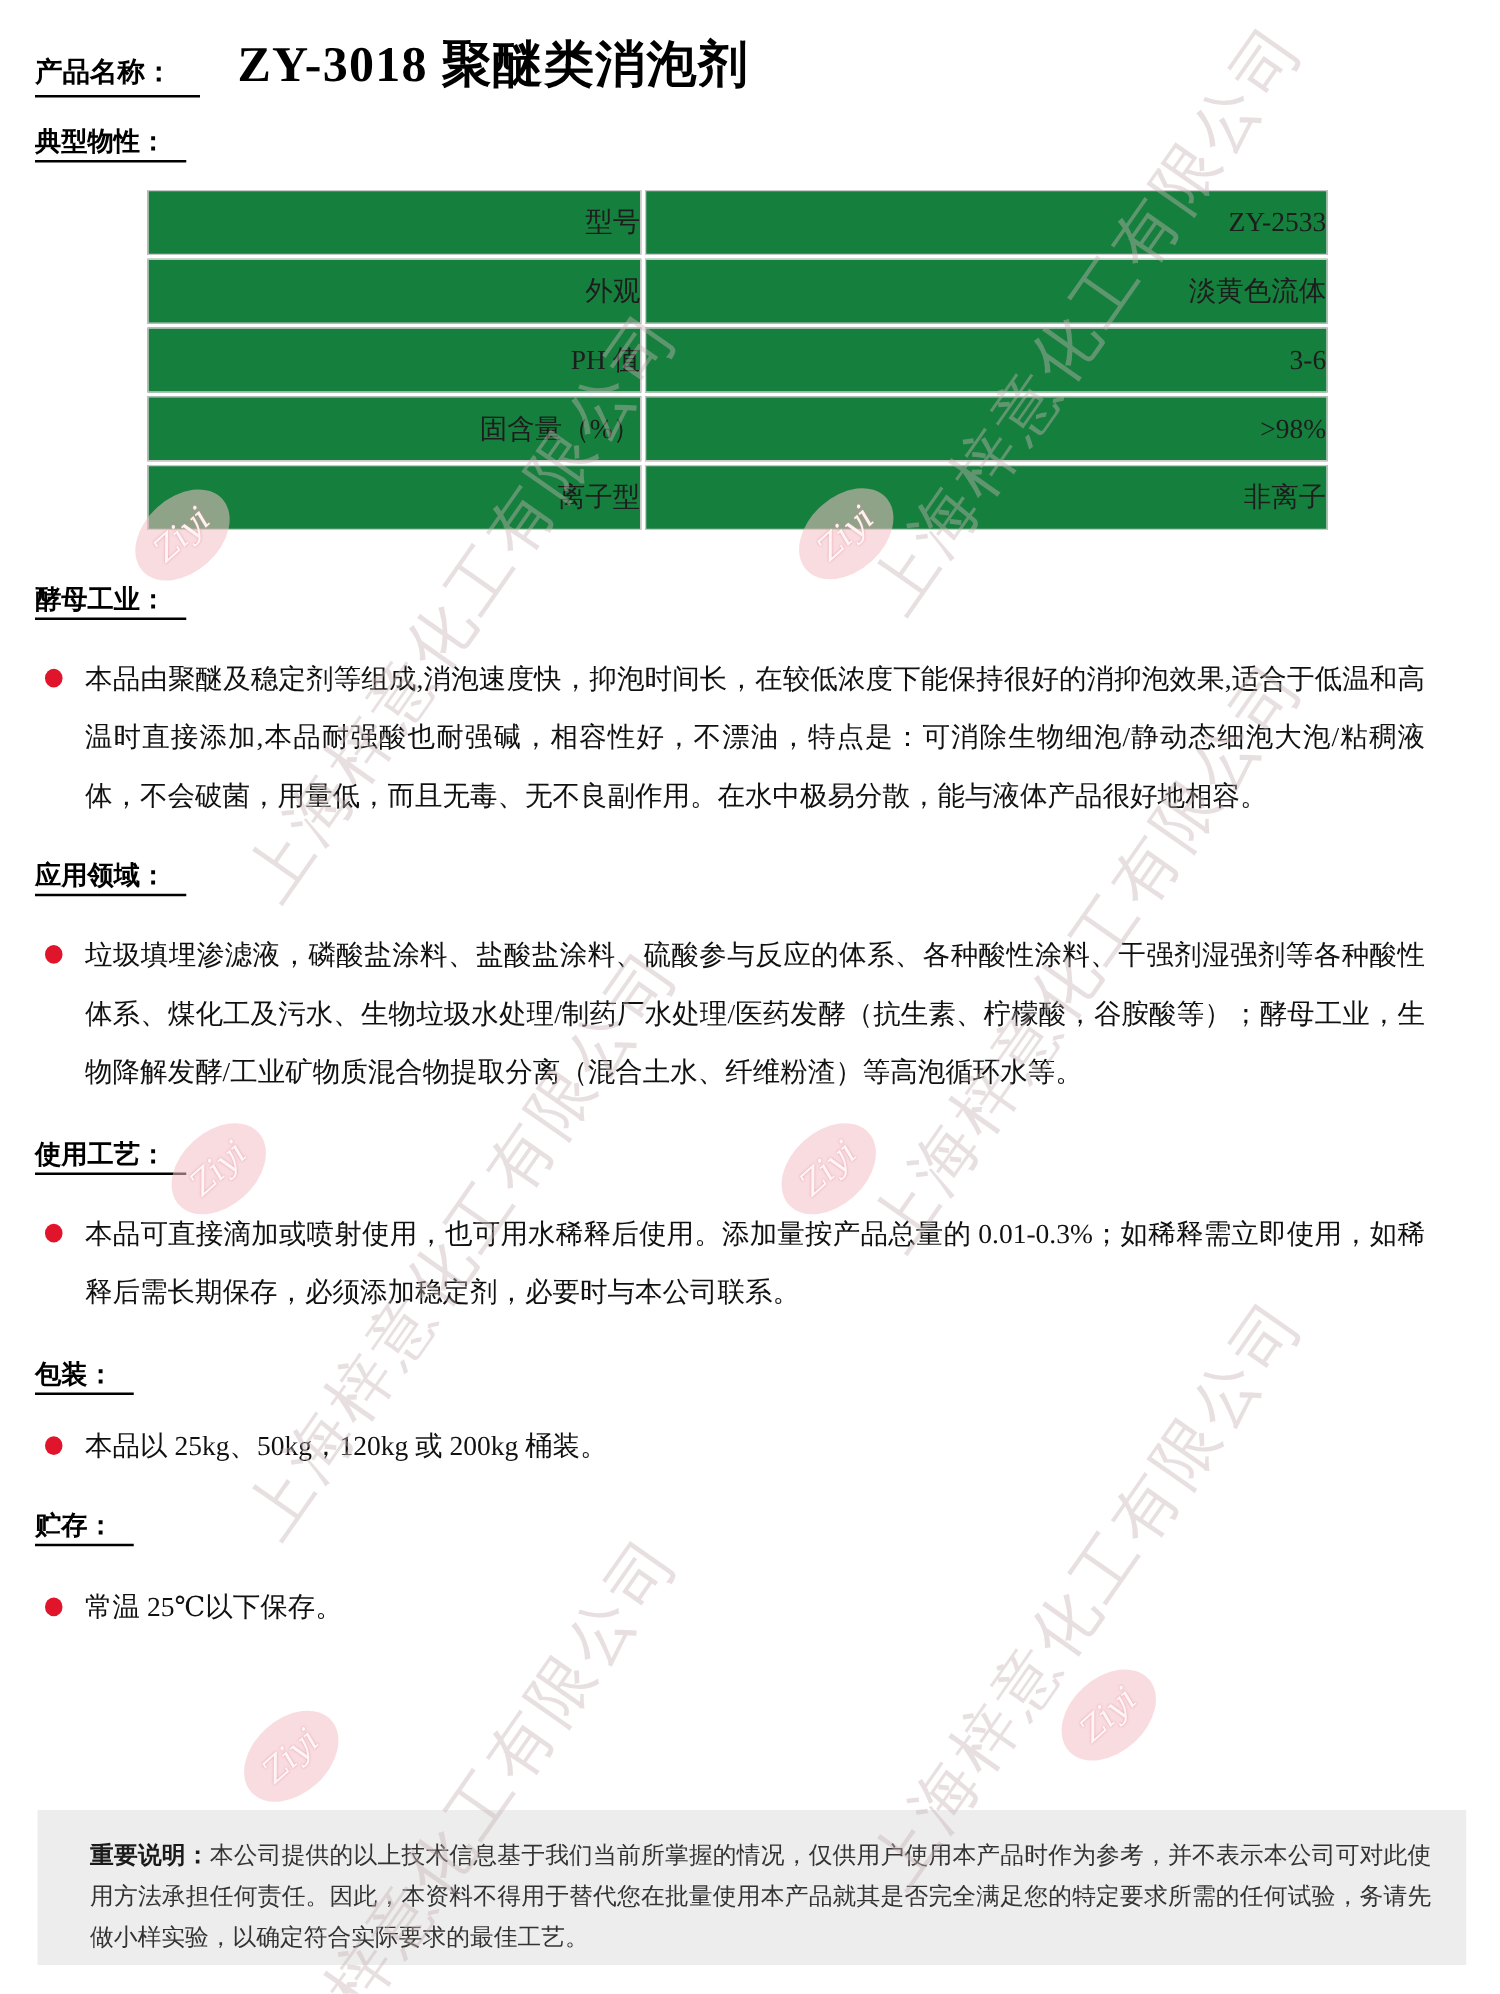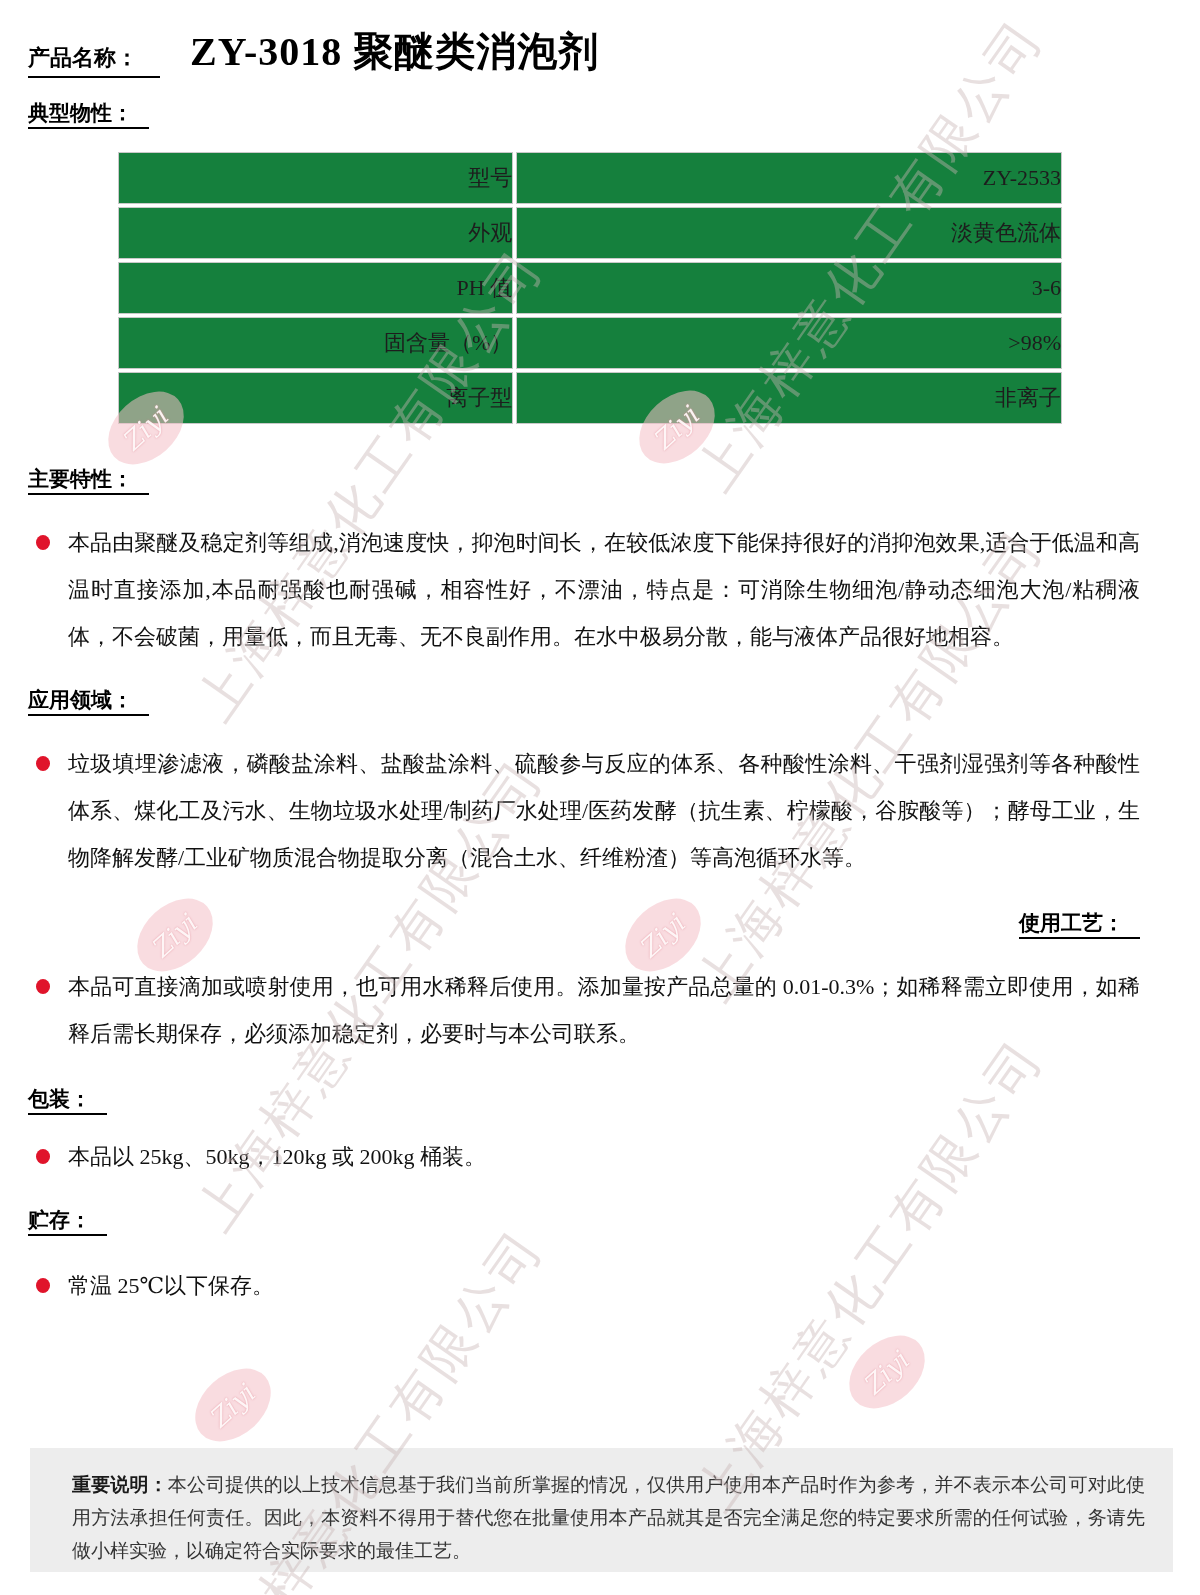--- a/index.html
+++ b/index.html
@@ -137,36 +137,36 @@
         <td>&gt;98%</td>
       </tr>
       <tr>
         <td>离子型</td>
         <td>非离子</td>
       </tr>
     </tbody>
       </table>
 
     <div class="sec-heading mt-head">
-      <span class="label-underline">主要特性：</span>
+      <span class="label-underline">酵母工业：</span>
     </div>
     <div class="bullet-para mt-para">
       <span class="dot"></span>
       <span>本品由聚醚及稳定剂等组成,消泡速度快，抑泡时间长，在较低浓度下能保持很好的消抑泡效果,适合于低温和高温时直接添加,本品耐强酸也耐强碱，相容性好，不漂油，特点是：可消除生物细泡/静动态细泡大泡/粘稠液体，不会破菌，用量低，而且无毒、无不良副作用。在水中极易分散，能与液体产品很好地相容。</span>
     </div>
 
     <div class="sec-heading" style="margin-top:26px;">
       <span class="label-underline">应用领域：</span>
     </div>
     <div class="bullet-para mt-para">
       <span class="dot"></span>
       <span>垃圾填埋渗滤液，磷酸盐涂料、盐酸盐涂料、硫酸参与反应的体系、各种酸性涂料、干强剂湿强剂等各种酸性体系、煤化工及污水、生物垃圾水处理/制药厂水处理/医药发酵（抗生素、柠檬酸，谷胺酸等）；酵母工业，生物降解发酵/工业矿物质混合物提取分离（混合土水、纤维粉渣）等高泡循环水等。</span>
     </div>
 
-    <div class="sec-heading" style="margin-top:28px;text-align:right;">
+    <div class="sec-heading" style="margin-top:28px;">
       <span class="label-underline">使用工艺：</span>
     </div>
     <div class="bullet-para mt-para">
       <span class="dot"></span>
       <span>本品可直接滴加或喷射使用，也可用水稀释后使用。添加量按产品总量的 0.01-0.3%；如稀释需立即使用，如稀释后需长期保存，必须添加稳定剂，必要时与本公司联系。</span>
     </div>
 
     <div class="sec-heading" style="margin-top:28px;">
       <span class="label-underline">包装：</span>
     </div>

